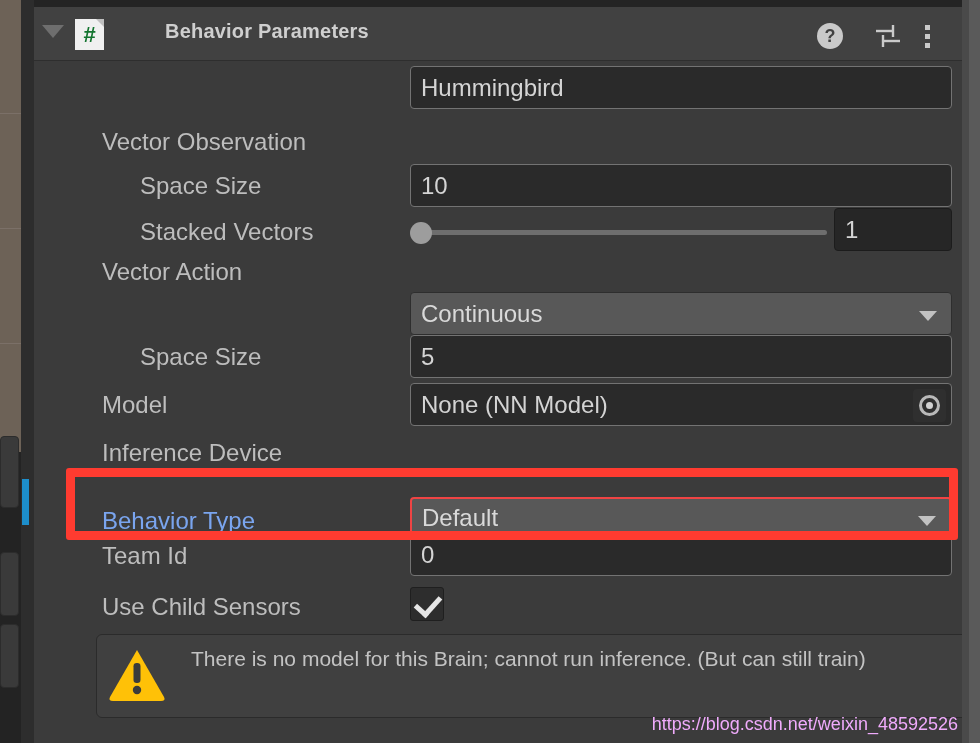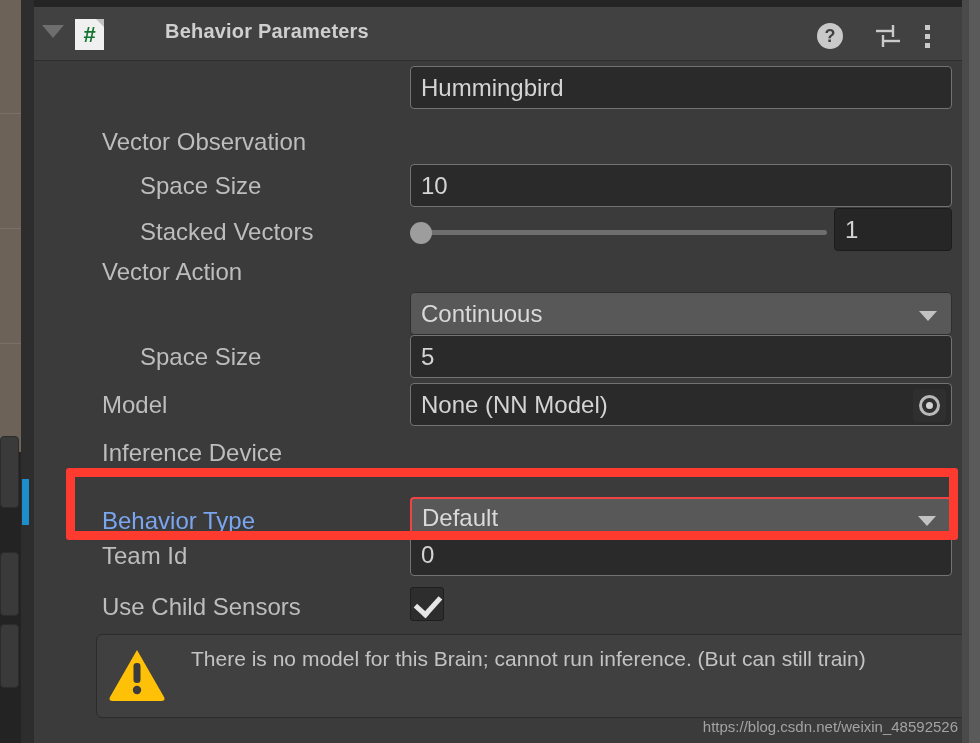--- a/index.html
+++ b/index.html
@@ -338,22 +338,22 @@
     font-size: 21px;
     line-height: 30px;
     color: #c3c3c3;
     margin-left: 8px;
   }
 
   
   .watermark {
     position: absolute;
     right: 22px; bottom: 8px;
-    font-size: 15px;
-    color: #a3a3a3;
+    font-size: 18px;
+    color: #f0abfc;
     z-index: 40;
   }
 </style>
 </head>
 <body>
 
 <div id="root">
 
   <div class="left-strip-top">
     <div class="seam" style="top:113px"></div>

